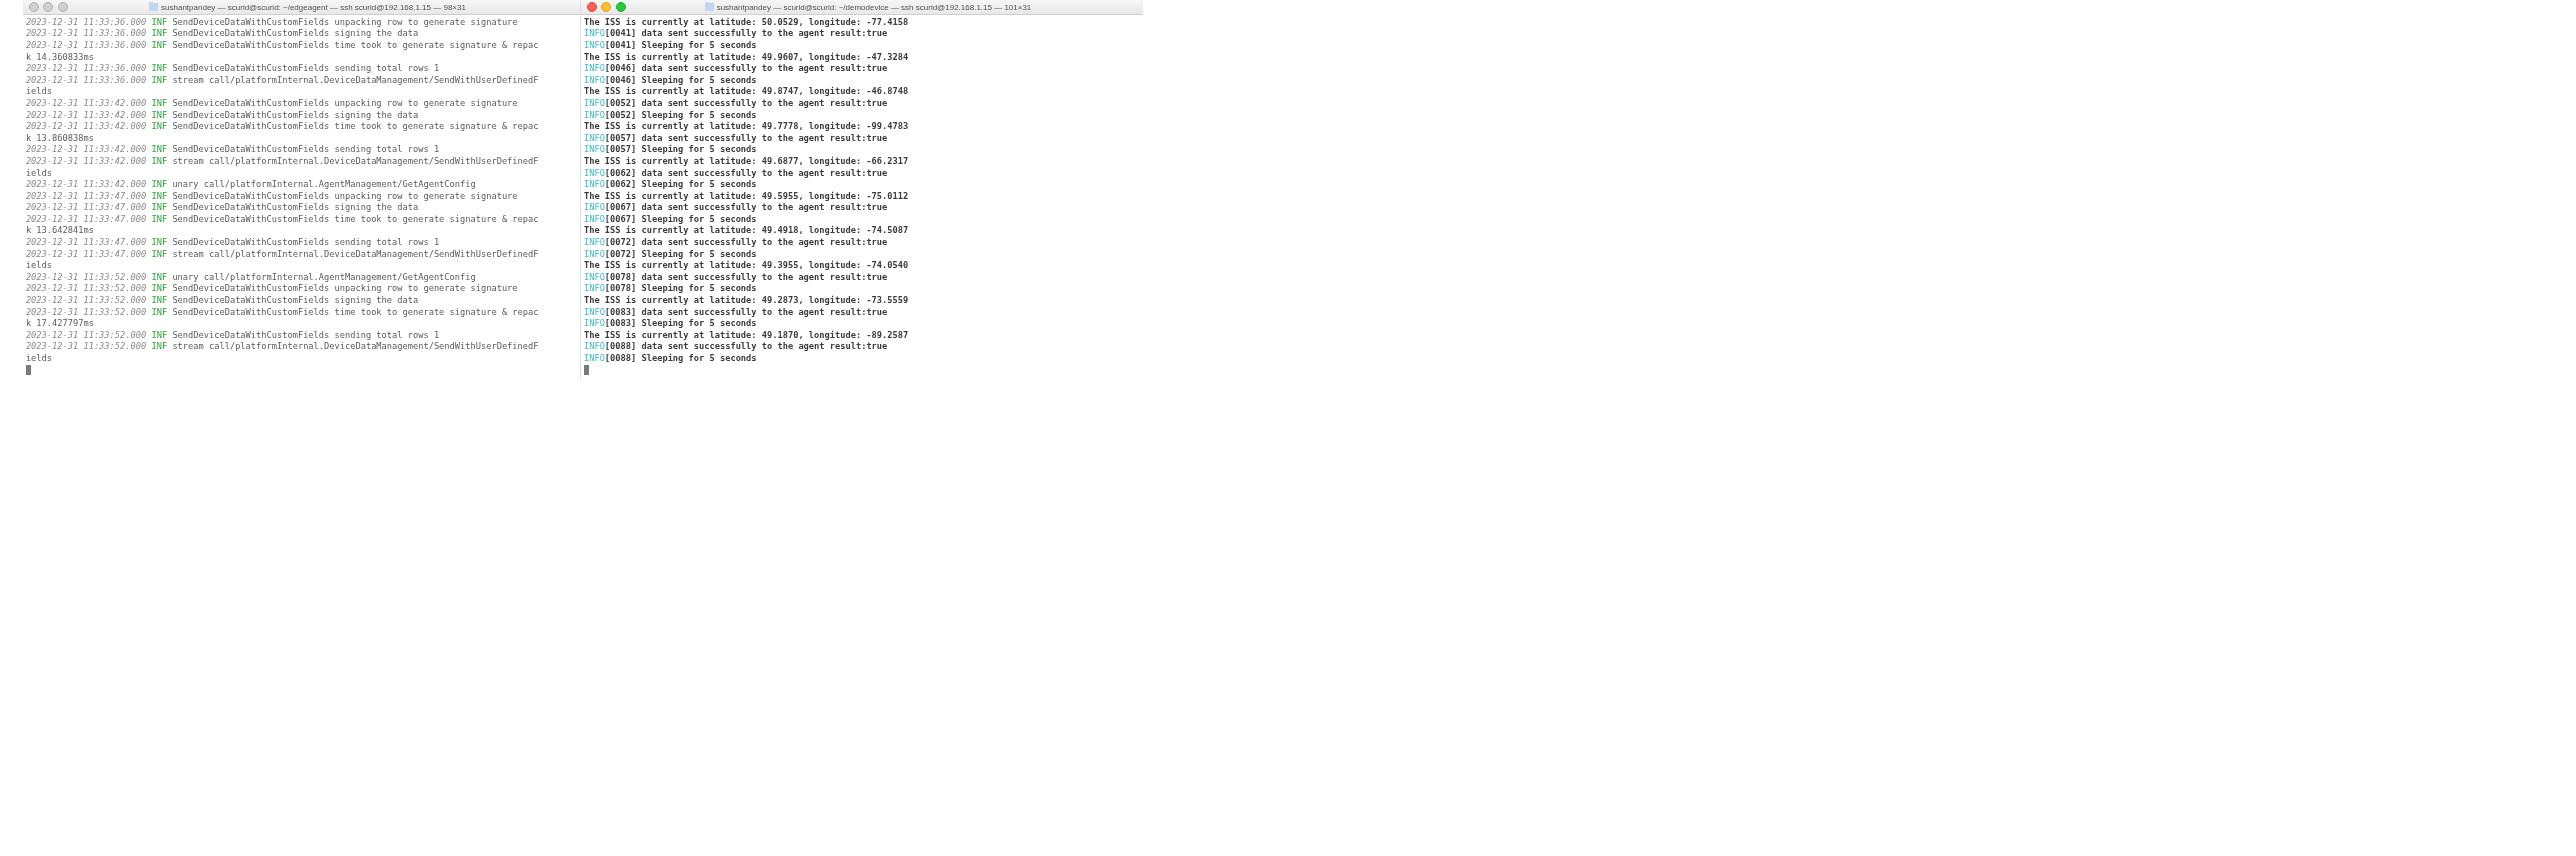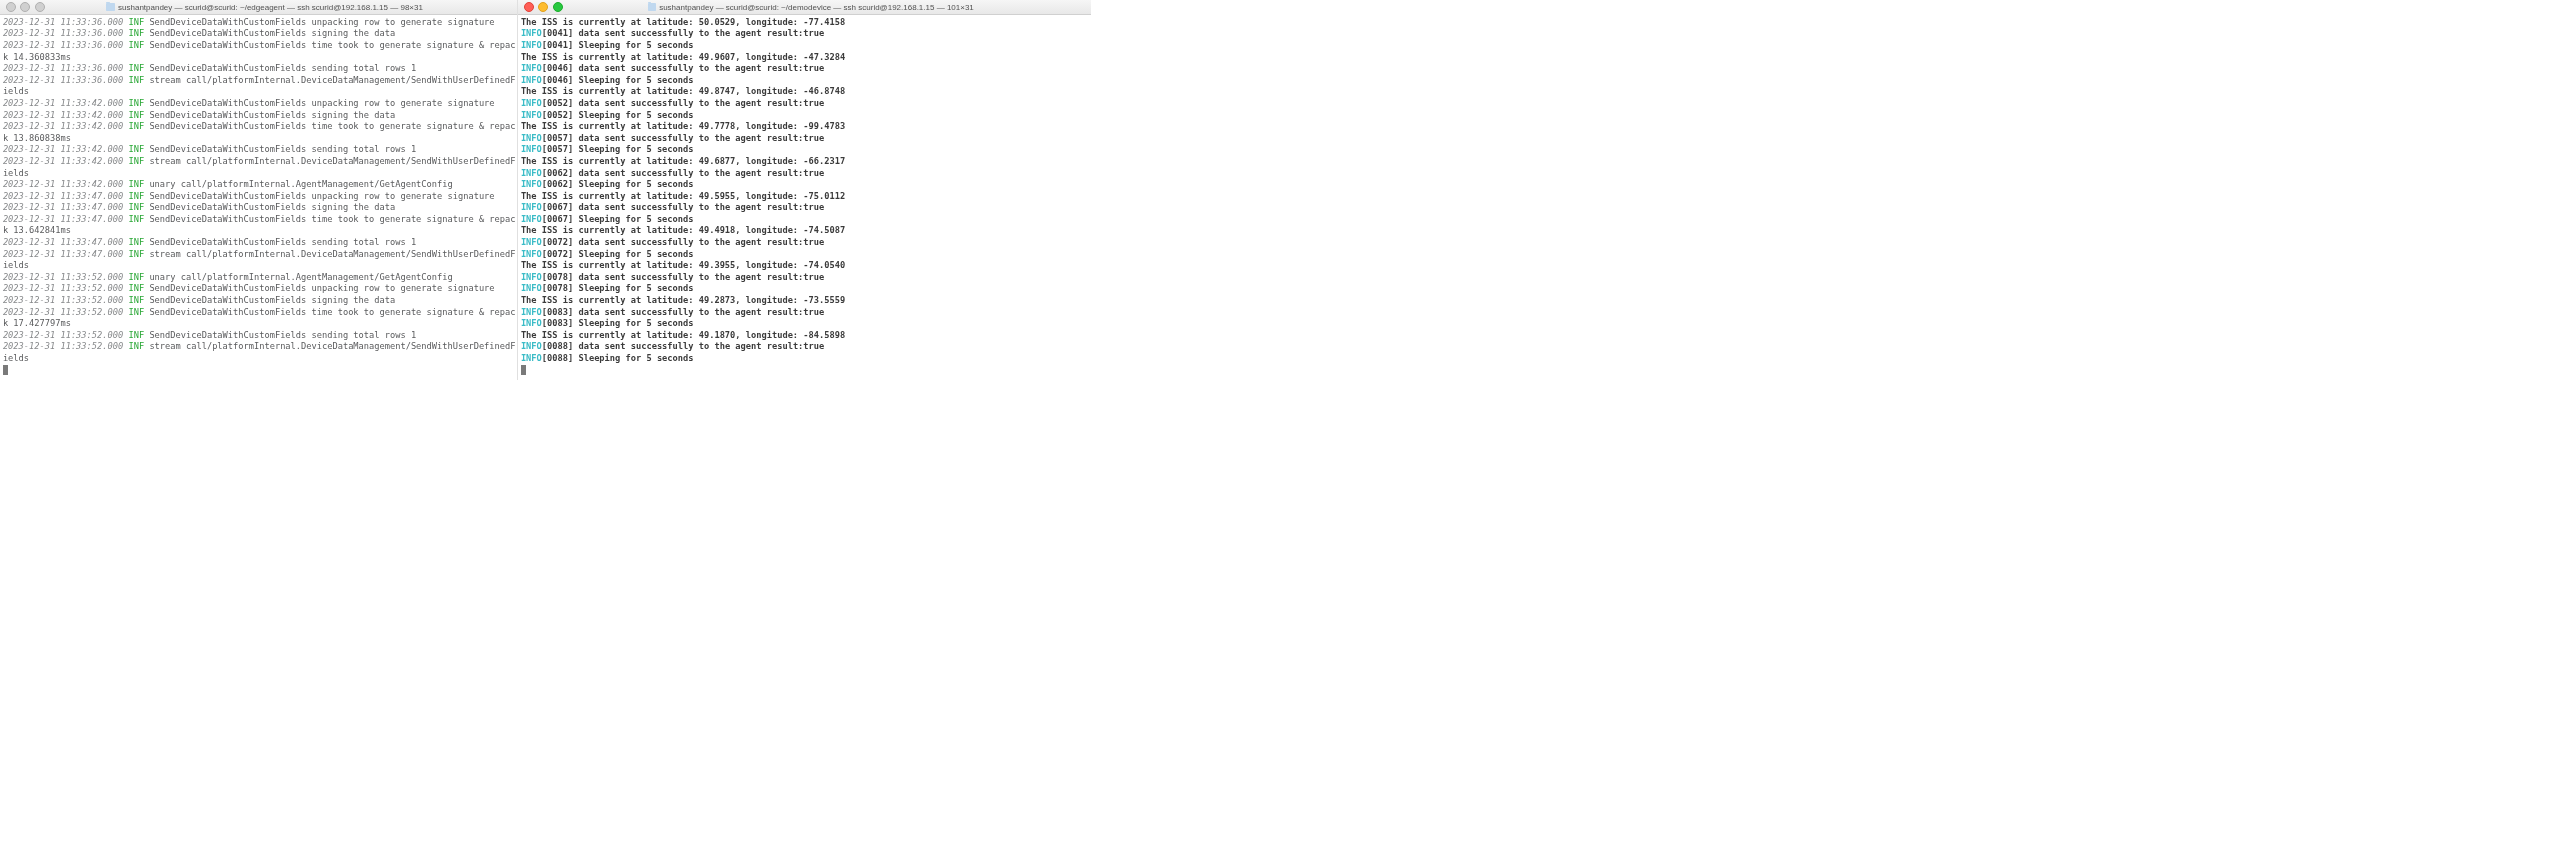--- a/index.html
+++ b/index.html
@@ -1,34 +1,34 @@
 <!DOCTYPE html>
 <html style="font-size:11.6px"><head>
 <meta charset="utf-8">
 <style>
   html,body{margin:0;padding:0;background:#fff;}
   body{display:flex;width:1143px;height:380px;font-family:Menlo,Monaco,Consolas,monospace;font-size:8.7px;line-height:11.6px;color:#333;overflow:hidden;}
   .pane{display:flex;flex-direction:column;height:100%;box-sizing:border-box;}
-  .left{width:518px;border-right:0.7px solid #e0e0e0;}
+  .left{width:569px;border-right:0.7px solid #e0e0e0;margin-left:23px;}
   .right{width:573px;}
   .titlebar{height:15.3px;display:flex;align-items:center;background:linear-gradient(#f6f6f6,#e8e8e8);border-bottom:0.7px solid #d0d0d0;font:400 8px -apple-system,Helvetica,Arial,sans-serif;color:#525252;padding-left:5.8px;box-sizing:border-box;}
   .traffic{display:flex;gap:4.4px;margin-right:5.8px;}
   .dot{width:8px;height:8px;border-radius:50%;}
   .dot.r{background:#ff5f57;border:0.4px solid #e24238;}
   .dot.y{background:#febc2e;border:0.4px solid #e1a11e;}
   .dot.g{background:#28c840;border:0.4px solid #1dad2c;}
   .dot.d{background:#d0d0d0;border:0.4px solid #b0b0b0;}
   .titlecenter{flex:1;display:flex;align-items:center;justify-content:center;gap:2.9px;min-width:0;}
   .foldericon{width:8.7px;height:7.3px;background:#c0d8ef;border-radius:0.7px;position:relative;}
   .foldericon:before{content:"";position:absolute;top:-1.5px;left:0;width:3.6px;height:1.5px;background:#c0d8ef;border-radius:0.7px 0.7px 0 0;}
   .titletxt{white-space:nowrap;overflow:hidden;text-overflow:ellipsis;}
   .term{flex:1;padding:1.5px 2.9px;white-space:pre;overflow:hidden;font-family:Menlo,Monaco,Consolas,monospace;letter-spacing:0;}
   .ts{color:#888a8c;font-style:italic;}
   .inf{color:#2aa736;font-weight:400;}
-  .info{color:#3bbcc7;font-weight:bold;}
+  .info{color:#3bbcc7;}
   .msg{color:#5a5b5d;}
   .plain{color:#3b3b3b;font-weight:bold;}
   .cursor{display:inline-block;width:5.1px;height:9.5px;background:#7a7a7a;vertical-align:text-bottom;}
 </style>
 </head>
 <body>
 
 <div class="pane left">
   <div class="titlebar">
     <div class="traffic">
@@ -108,18 +108,18 @@
 <span class="info">INFO</span><span class="plain">[0067] </span><span class="plain">Sleeping for 5 seconds</span>
 <span class="plain">The ISS is currently at latitude: 49.4918, longitude: -74.5087</span>
 <span class="info">INFO</span><span class="plain">[0072] </span><span class="plain">data sent successfully to the agent result:true</span>
 <span class="info">INFO</span><span class="plain">[0072] </span><span class="plain">Sleeping for 5 seconds</span>
 <span class="plain">The ISS is currently at latitude: 49.3955, longitude: -74.0540</span>
 <span class="info">INFO</span><span class="plain">[0078] </span><span class="plain">data sent successfully to the agent result:true</span>
 <span class="info">INFO</span><span class="plain">[0078] </span><span class="plain">Sleeping for 5 seconds</span>
 <span class="plain">The ISS is currently at latitude: 49.2873, longitude: -73.5559</span>
 <span class="info">INFO</span><span class="plain">[0083] </span><span class="plain">data sent successfully to the agent result:true</span>
 <span class="info">INFO</span><span class="plain">[0083] </span><span class="plain">Sleeping for 5 seconds</span>
-<span class="plain">The ISS is currently at latitude: 49.1870, longitude: -84.5898</span>
+<span class="plain">The ISS is currently at latitude: 49.1870, longitude: -89.2587</span>
 <span class="info">INFO</span><span class="plain">[0088] </span><span class="plain">data sent successfully to the agent result:true</span>
 <span class="info">INFO</span><span class="plain">[0088] </span><span class="plain">Sleeping for 5 seconds</span>
 <span class="cursor"></span></div>
 </div>
 
 
 </body></html>

